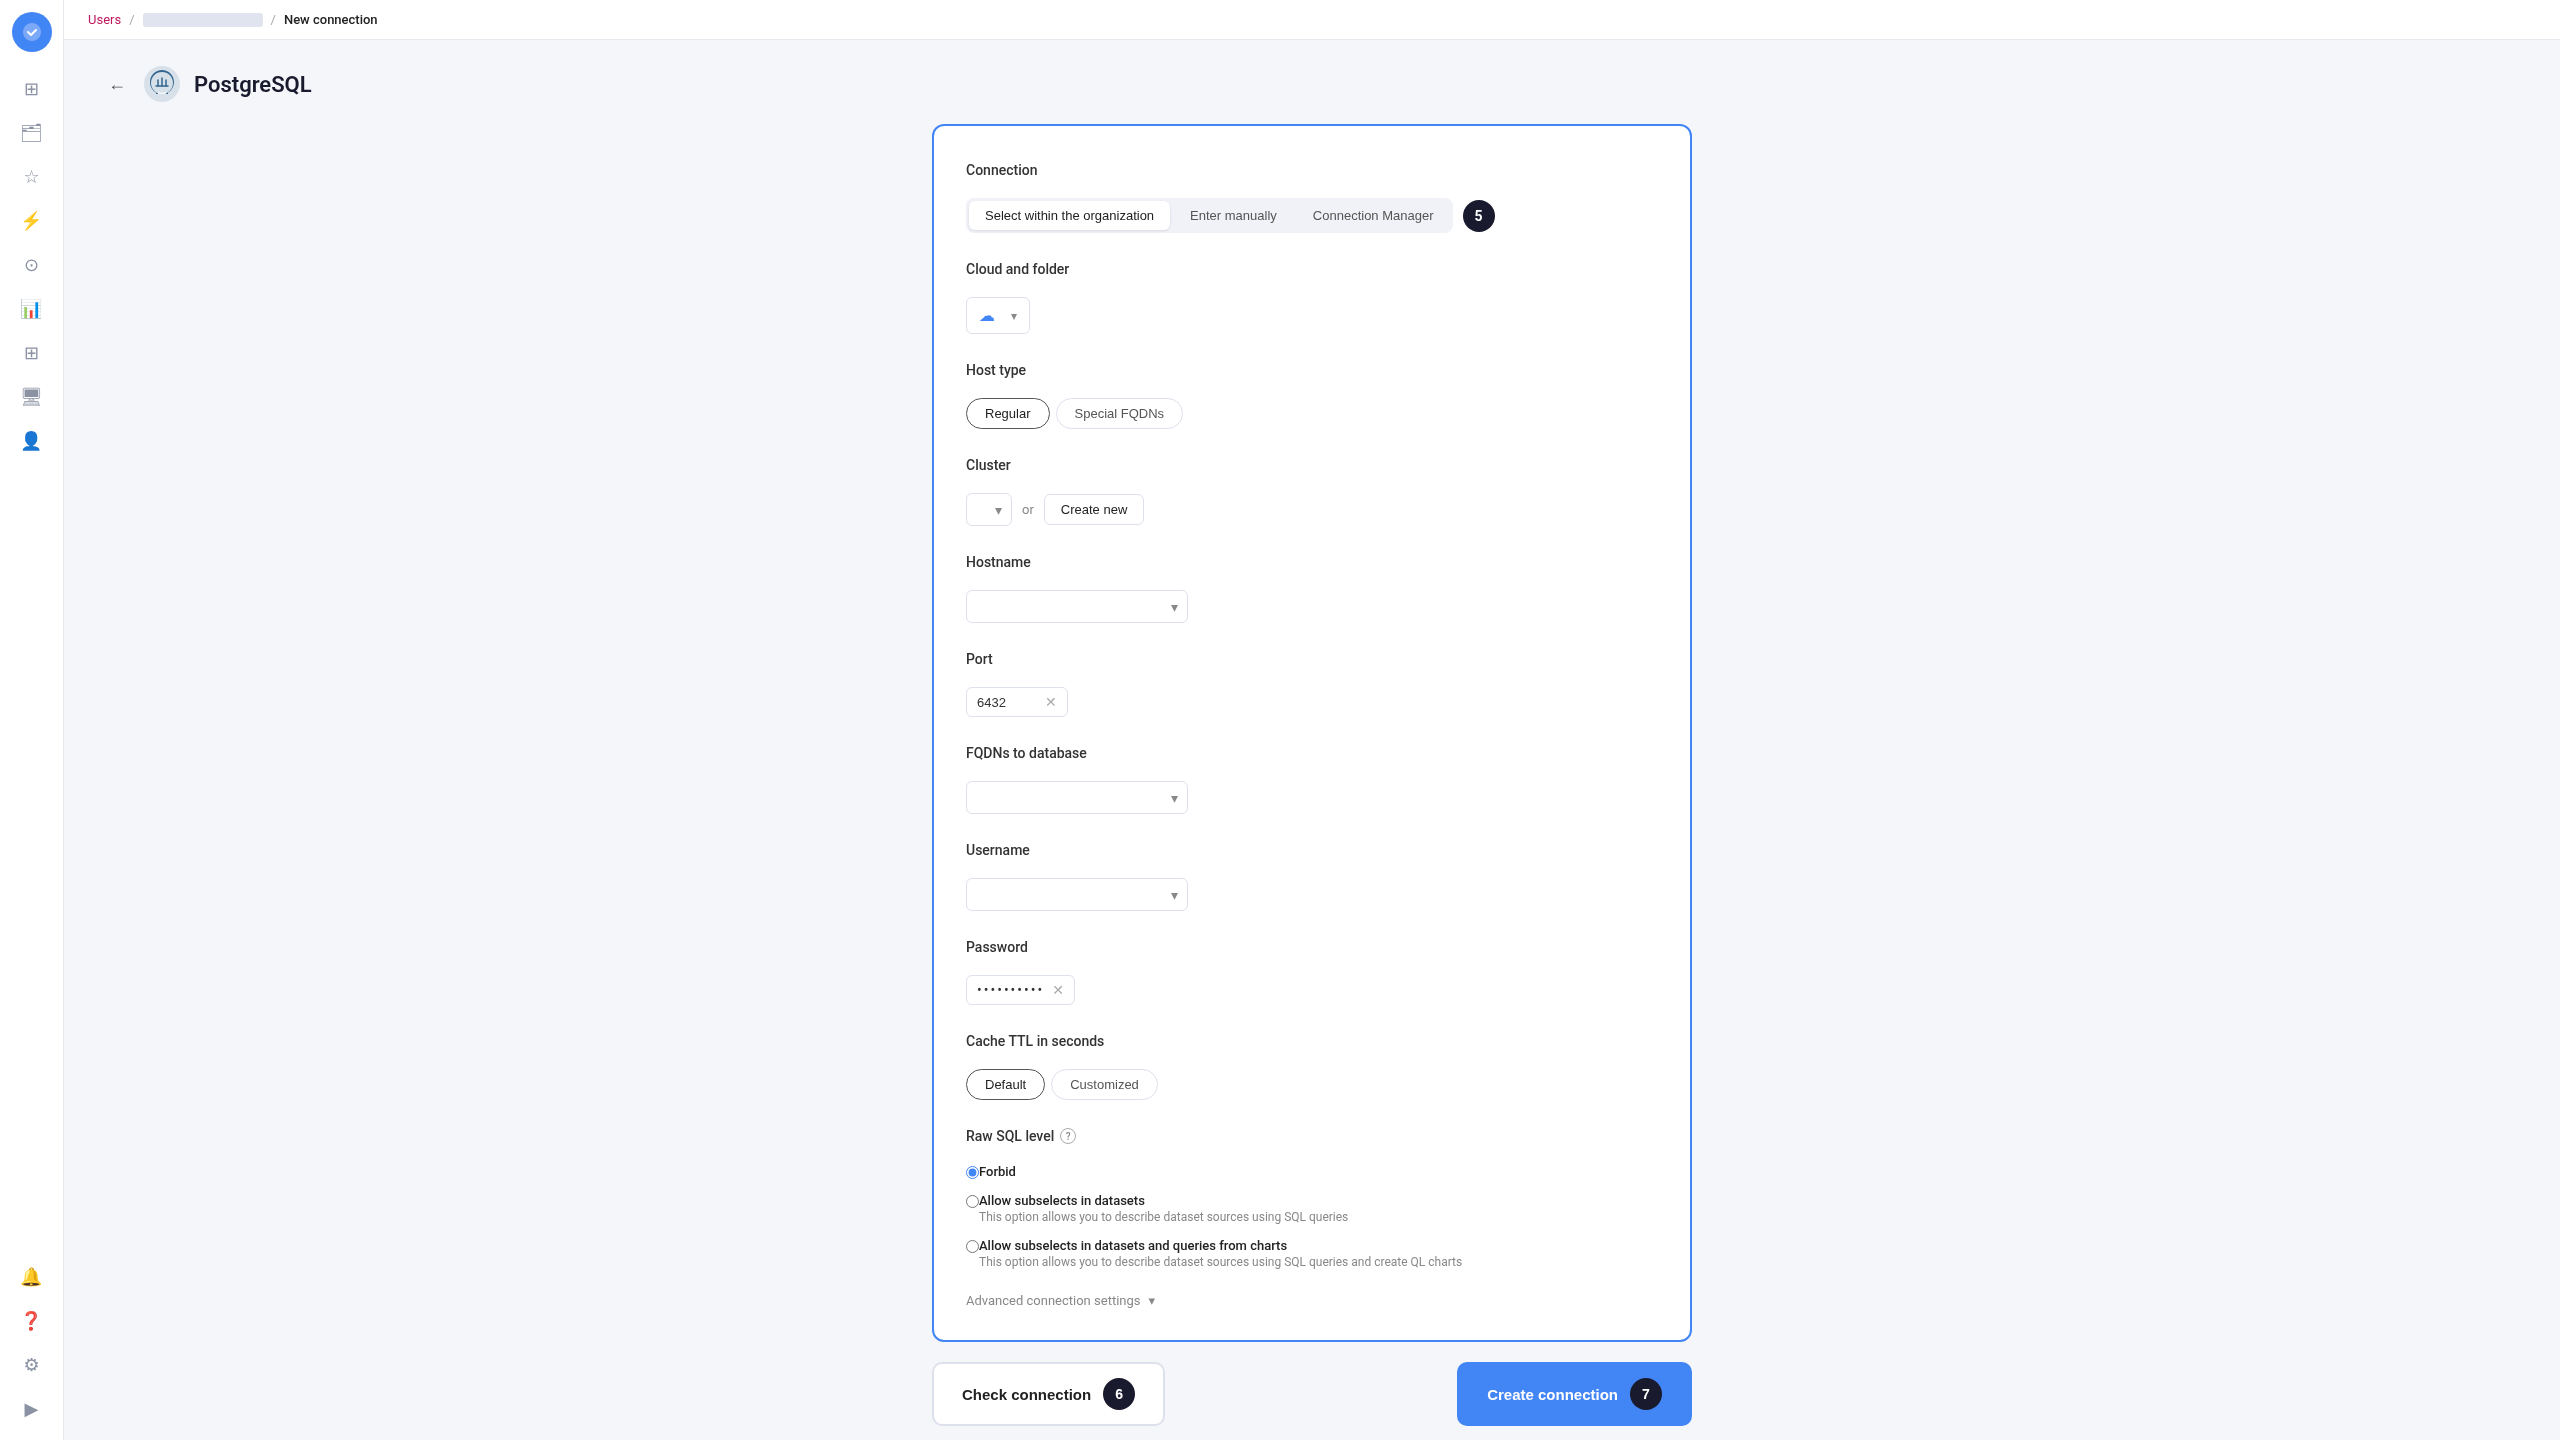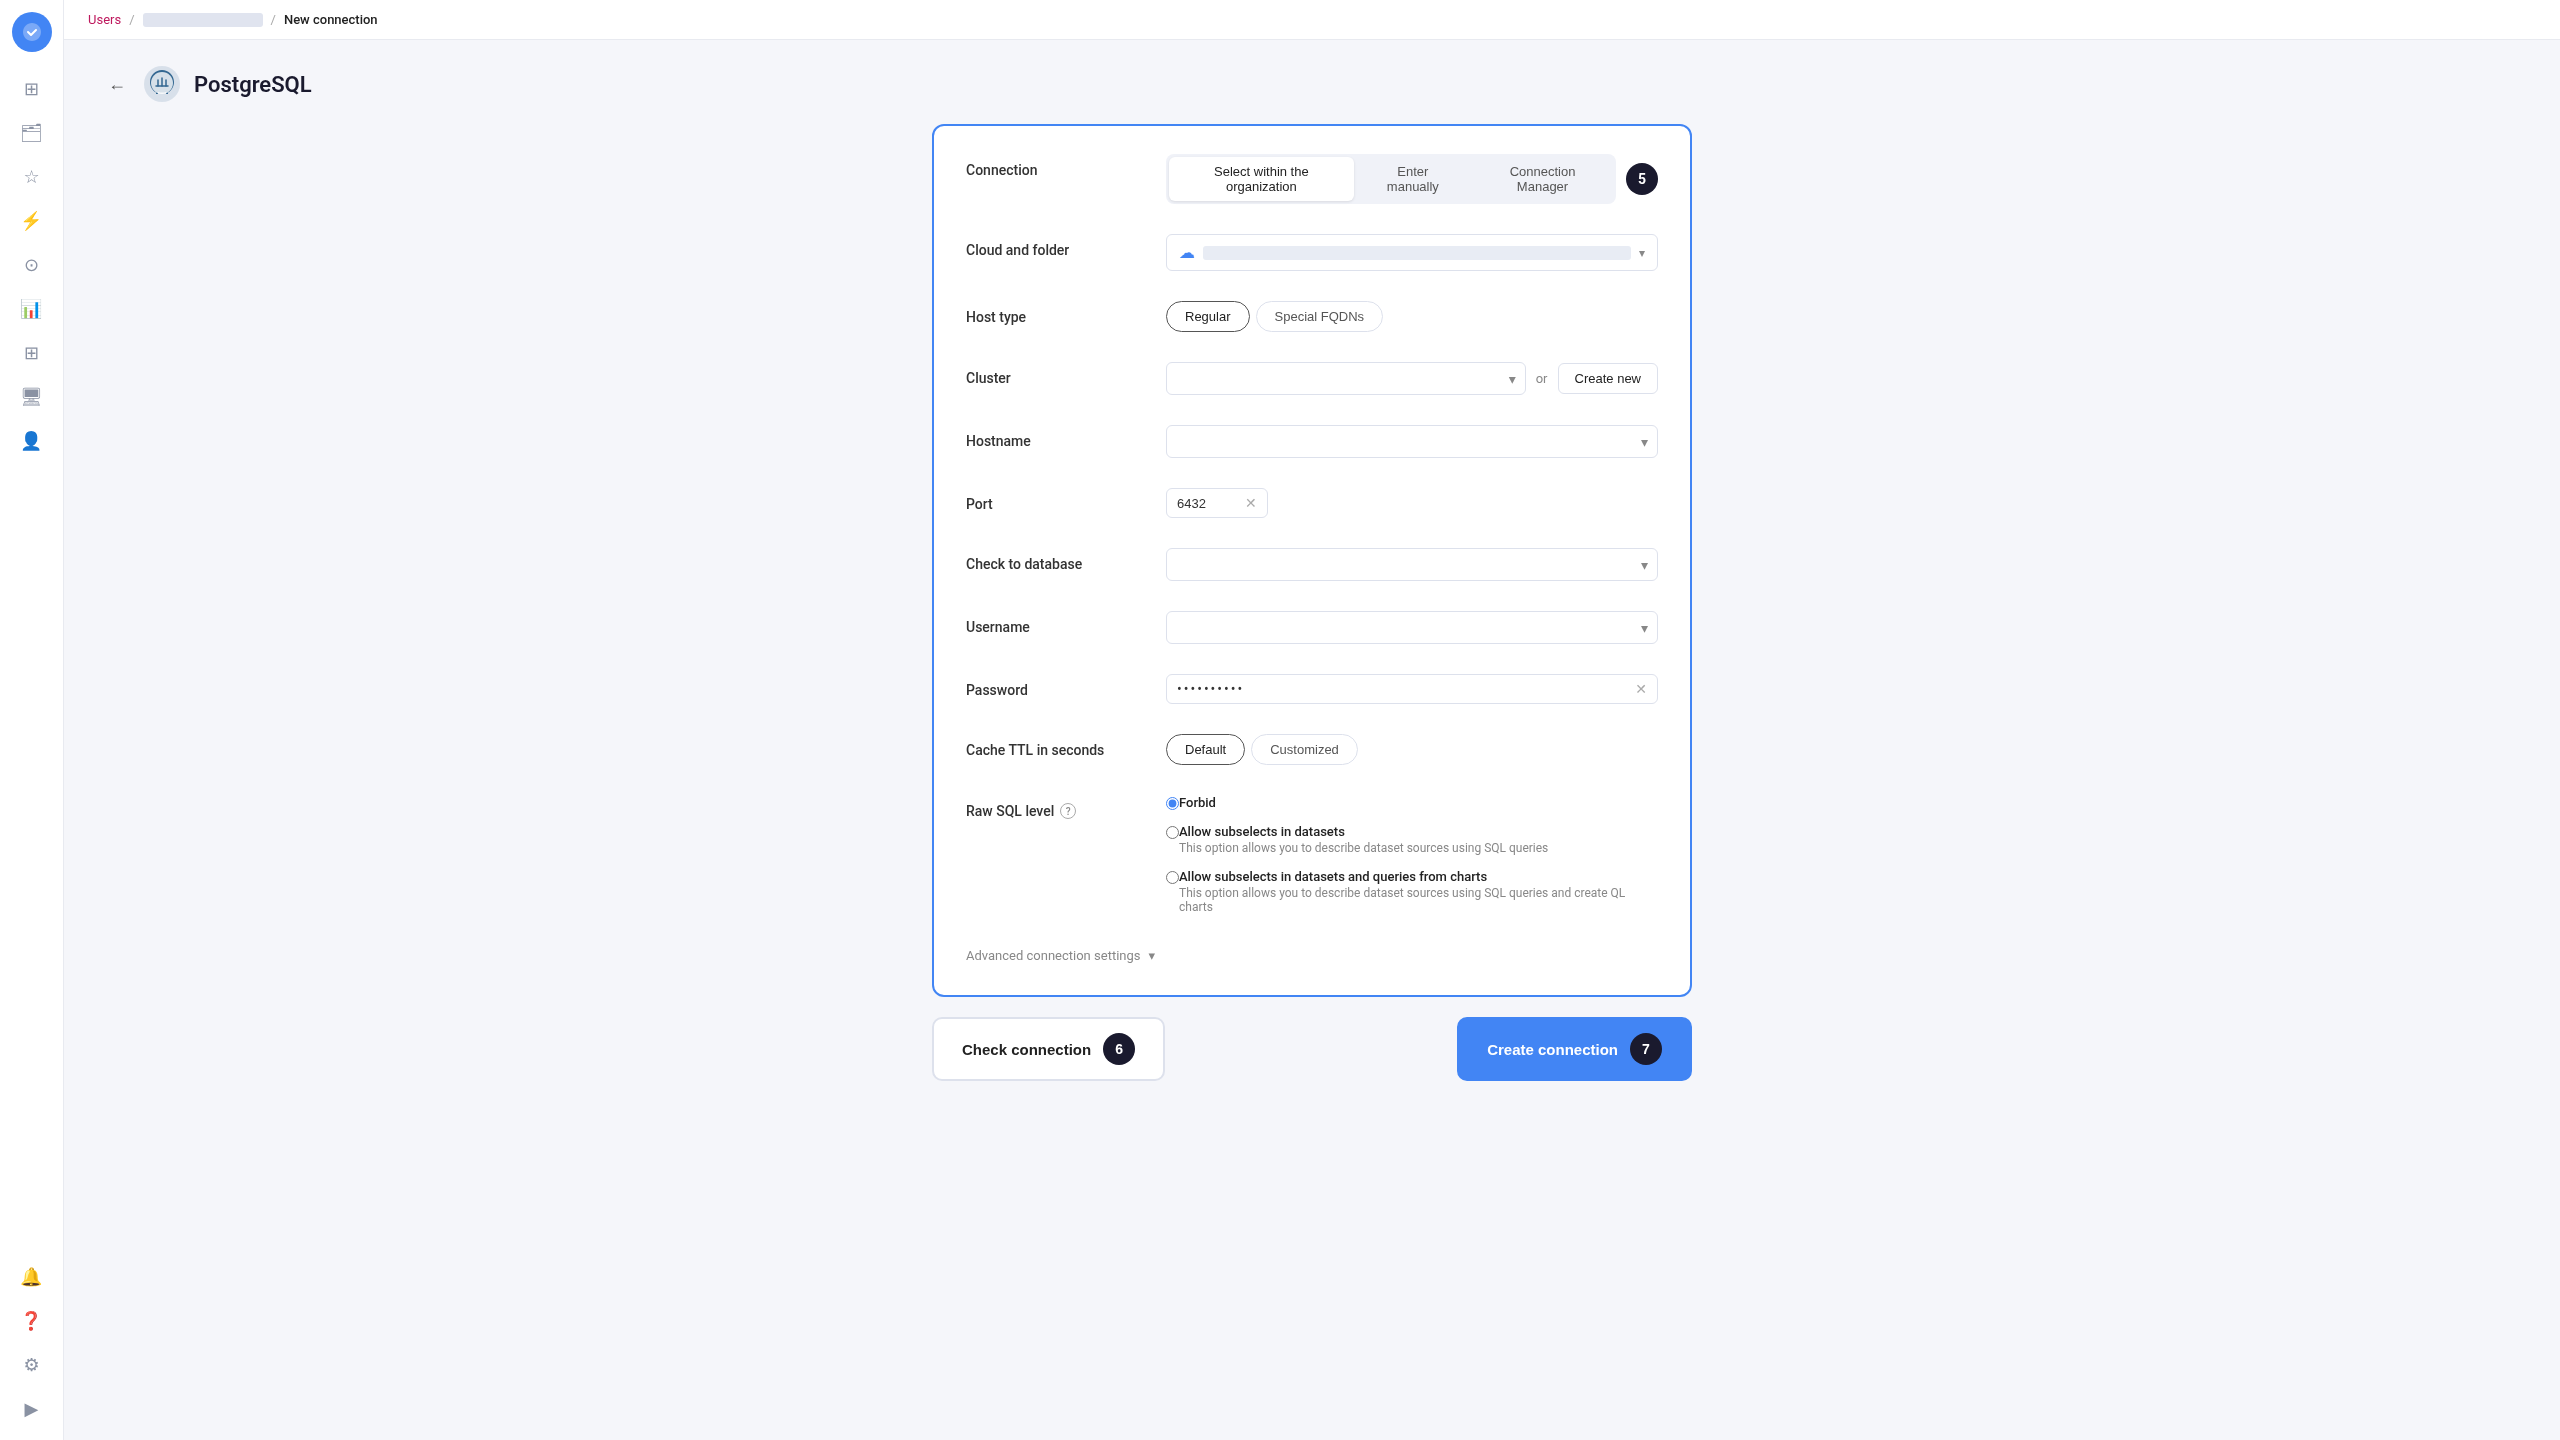--- a/index.html
+++ b/index.html
@@ -122,22 +122,23 @@
       border-radius: 12px;
       padding: 28px 32px;
       max-width: 760px;
       margin: 0 auto;
     }
 
     
     .form-row {
       display: flex;
       align-items: flex-start;
-      margin-bottom: 30px;
+      margin-bottom: 20px;
       gap: 20px;
+      flex-direction: column;
     }
     .form-label {
       width: 180px;
       flex-shrink: 0;
       padding-top: 8px;
       font-size: 14px;
       color: #333;
       font-weight: 500;
     }
     .form-control {
@@ -561,21 +562,21 @@
         <div class="form-label">Port</div>
         <div class="form-control">
           <div class="port-wrap">
             <input class="port-input" type="text" value="6432" style="">
             <button class="clear-btn">✕</button>
           </div>
         </div>
       </div>
 
       <div class="form-row">
-        <div class="form-label">Check to database</div>
+        <div class="form-label">FQDNs to database</div>
         <div class="form-control">
           <div class="dropdown-field">
             <input type="text" style="color: rgb(187, 187, 187);">
           </div>
         </div>
       </div>
 
       <div class="form-row">
         <div class="form-label">Username</div>
         <div class="form-control">

